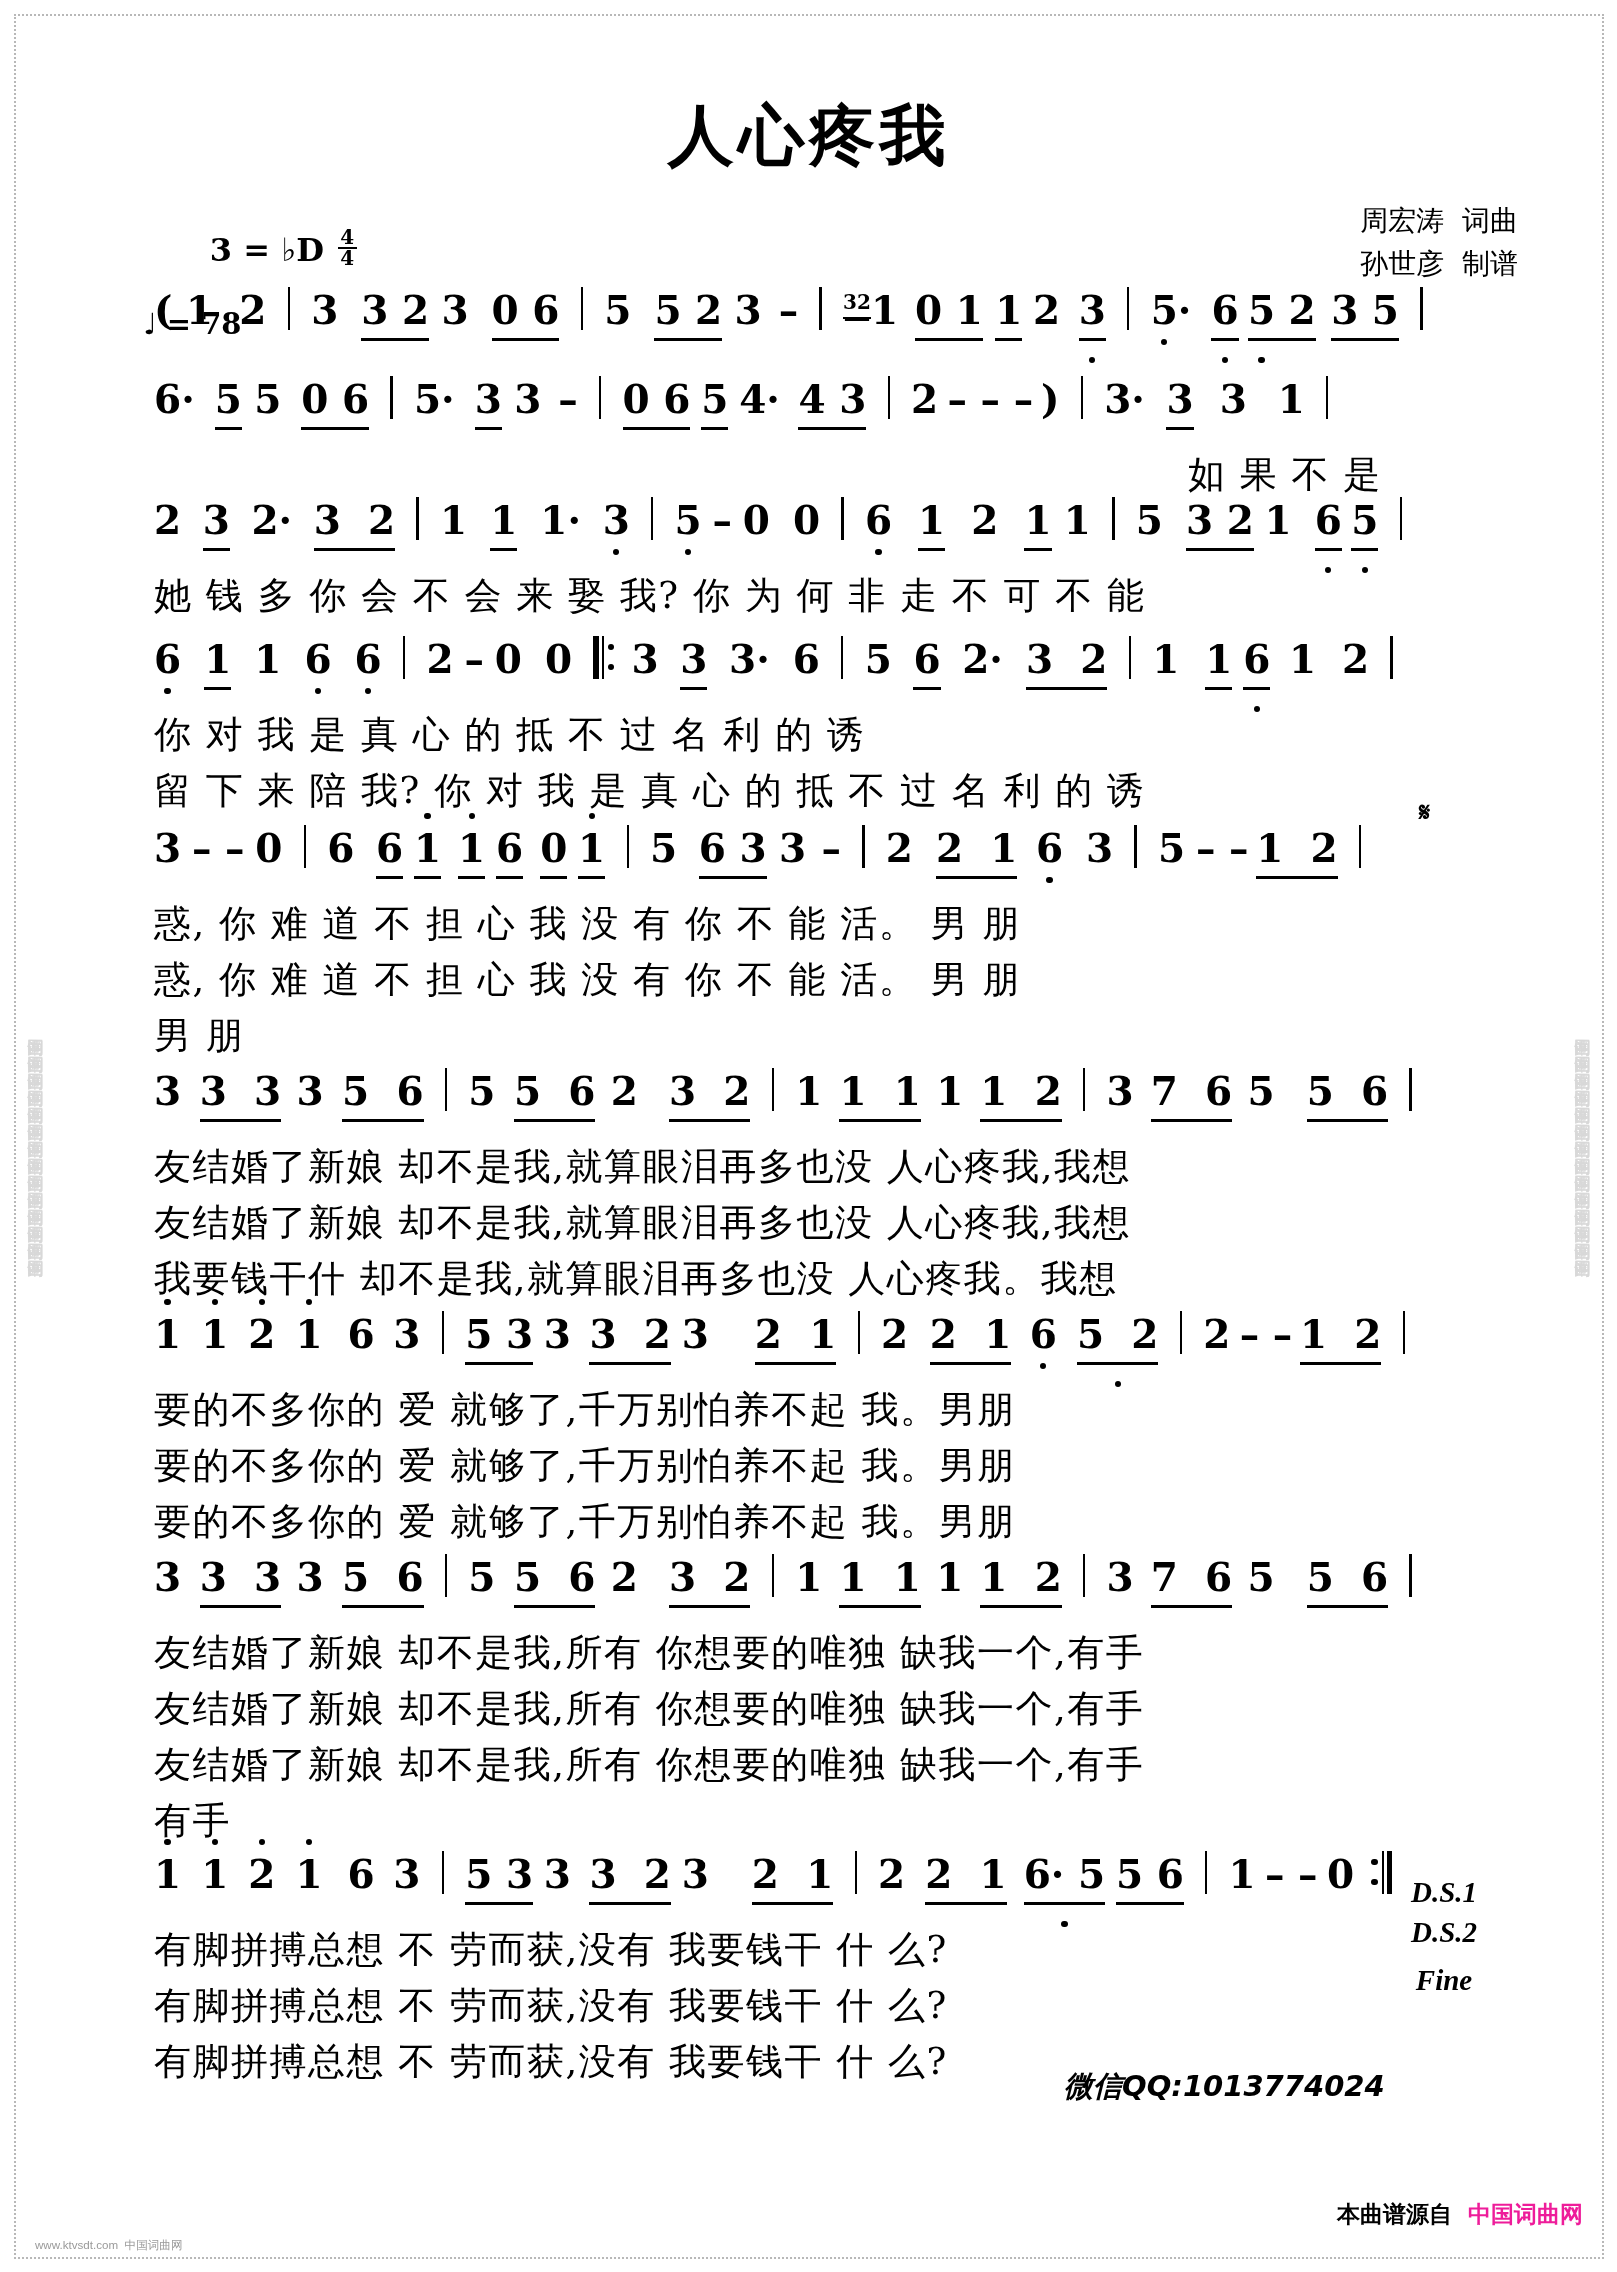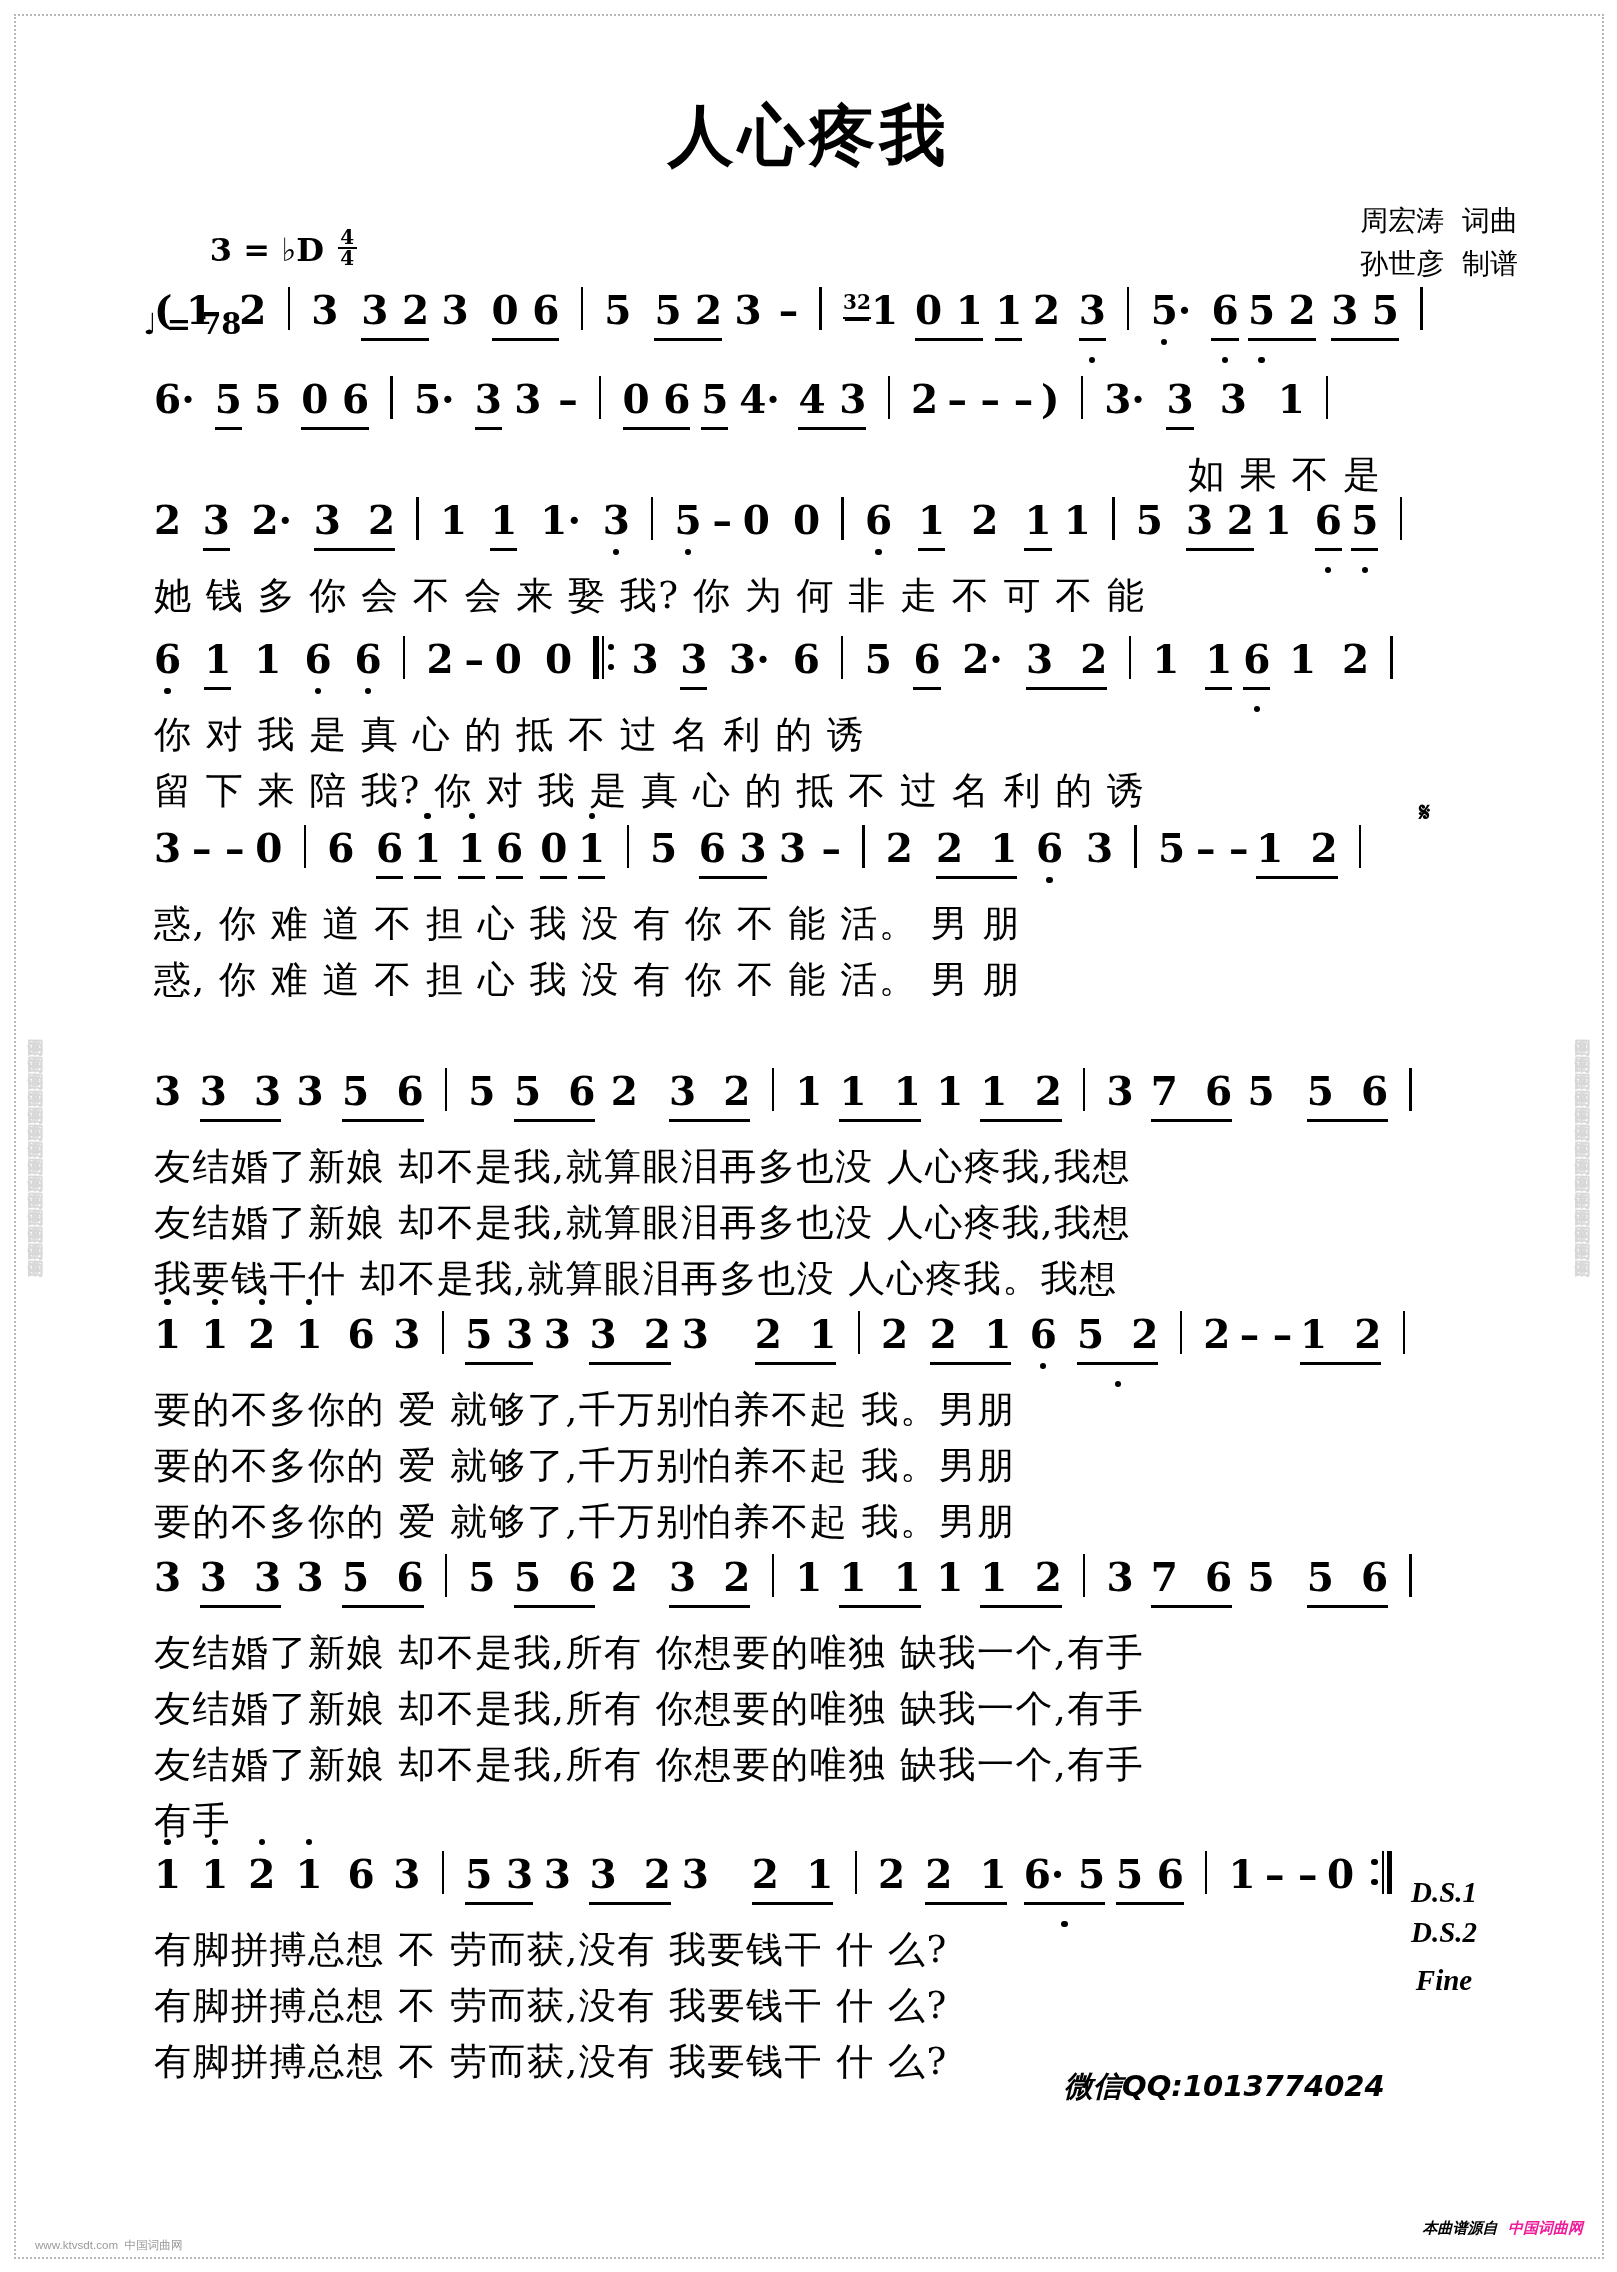--- a/index.html
+++ b/index.html
@@ -214,25 +214,24 @@
     font-family: "Liberation Sans", sans-serif;
     font-size: 11.6px;
     color: #9a9a9a;
     white-space: pre;
   }
   .footer-right {
     position: absolute;
     right: 35px;
     bottom: 17px;
     font-family: "DejaVu Sans", sans-serif;
-    font-size: 15px;
+    font-size: 23px;
     font-weight: bold;
     color: #000;
     white-space: pre;
-    font-style: italic;
   }
   .footer-right .brand { color: #ee1c9a; }
 </style>
 </head>
 <body>
 
 <div id="page">
 
   <div class="frame"></div>
   <div class="wm-col wm-left">中国词曲网　中国词曲网　中国词曲网　中国词曲网　中国词曲网　中国词曲网　中国词曲网　中国词曲网　中国词曲网　中国词曲网　中国词曲网　中国词曲网　中国词曲网　中国词曲网　</div>
@@ -328,20 +327,21 @@
       5<span style="display:inline-block;width:21.6px"></span><span class="beam">6&nbsp;3</span><span style="display:inline-block;width:12.3px"></span>3<span style="display:inline-block;width:15.4px"></span>–
       <span class="bar"></span>
       2<span style="display:inline-block;width:23px"></span><span class="beam">2&nbsp;&nbsp;1</span><span style="display:inline-block;width:18.5px"></span><span class="n dotlo">6</span><span style="display:inline-block;width:23px"></span>3
       <span class="bar"></span>
       5<span style="display:inline-block;width:10.8px"></span>–&nbsp;–<span style="display:inline-block;width:7.7px"></span><span class="beam">1&nbsp;&nbsp;2</span>
       <span class="bar"></span>
       <span class="segno" style="position:absolute;top:-28px;left:1419px">𝄋</span>
     </div>
     <div class="lyricrow">惑,        你 难 道   不 担 心 我    没 有 你 不 能  活。 男 朋</div>
     <div class="lyricrow">惑,        你 难 道   不 担 心 我    没 有 你 不 能  活。 男 朋</div>
+    <div class="lyricrow">                                                                                  男 朋</div>
   </div>
 
   <div class="system" style="top:1068px">
     <div class="noterow">
       3<span style="display:inline-block;width:18.5px"></span><span class="beam">3&nbsp;&nbsp;3</span><span style="display:inline-block;width:15.4px"></span>3<span style="display:inline-block;width:18.5px"></span><span class="beam">5&nbsp;&nbsp;6</span>
       <span class="bar"></span>
       5<span style="display:inline-block;width:18.5px"></span><span class="beam">5&nbsp;&nbsp;6</span><span style="display:inline-block;width:15.4px"></span>2<span style="display:inline-block;width:31px"></span><span class="beam">3&nbsp;&nbsp;2</span>
       <span class="bar"></span>
       1<span style="display:inline-block;width:17px"></span><span class="beam">1&nbsp;&nbsp;1</span><span style="display:inline-block;width:15.4px"></span>1<span style="display:inline-block;width:17px"></span><span class="beam">1&nbsp;&nbsp;2</span>
       <span class="bar"></span>

